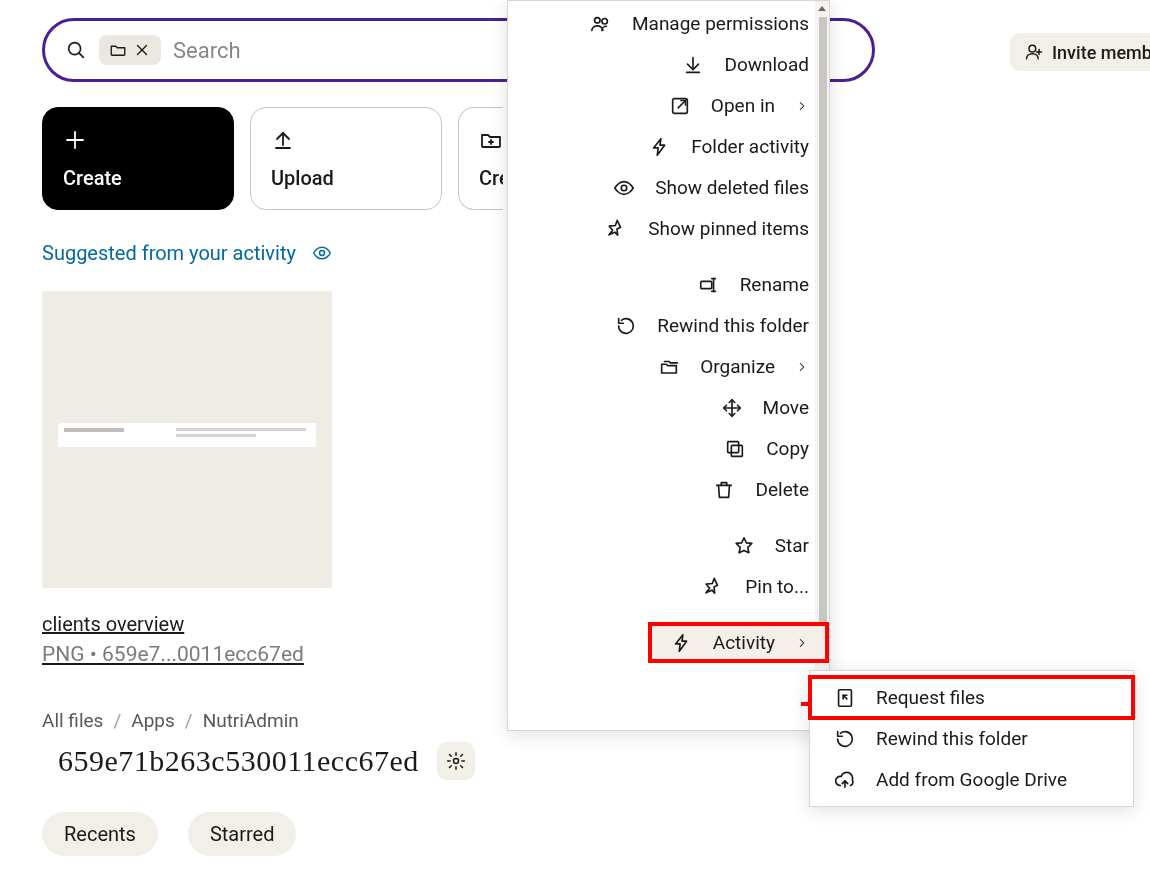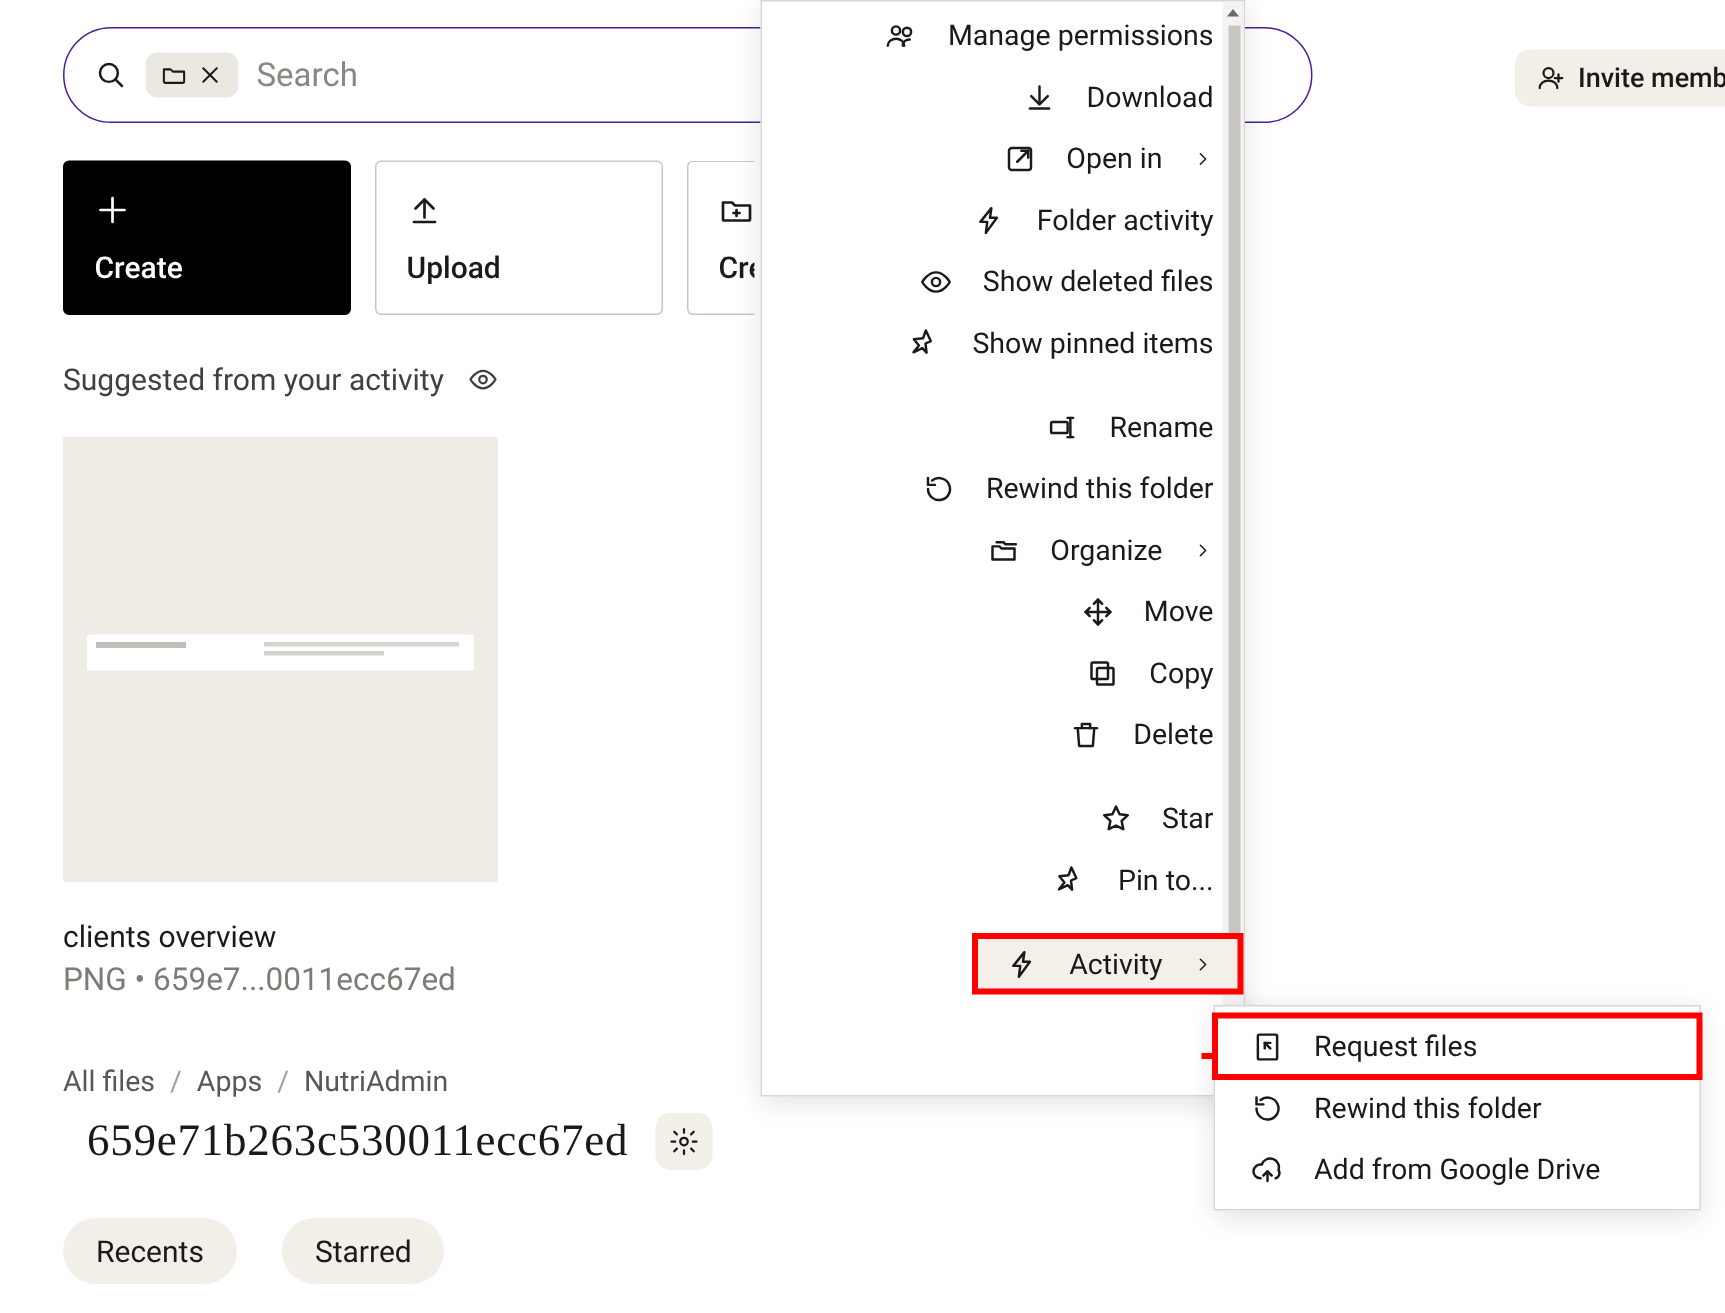--- a/index.html
+++ b/index.html
@@ -13,21 +13,21 @@
     overflow: hidden;
   }
 
   
   .search-bar {
     position: absolute;
     top: 18px;
     left: 42px;
     width: 833px;
     height: 64px;
-    border: 1px solid #4c1d95;
+    border: 3px solid #4c1d95;
     border-radius: 32px;
     display: flex;
     align-items: center;
     padding: 0 20px;
     gap: 12px;
   }
   .search-bar .mag { width: 22px; height: 22px; }
   .search-chip {
     display: flex;
     align-items: center;
@@ -65,21 +65,21 @@
   
   .actions-row {
     position: absolute;
     top: 107px;
     left: 42px;
     display: flex;
     gap: 16px;
   }
   .action-btn {
     border: 1px solid #c9c6c1;
-    border-radius: 4px;
+    border-radius: 16px;
     width: 192px;
     height: 103px;
     display: flex;
     flex-direction: column;
     justify-content: center;
     gap: 14px;
     padding-left: 20px;
   }
   .action-btn.primary { background: #000000; border-color:#000; color: #ffffff; }
   .action-btn .icon { width: 24px; height: 24px; }
@@ -95,30 +95,31 @@
 
   
   .suggested-row {
     position: absolute;
     top: 241px;
     left: 42px;
     display: flex;
     align-items: center;
     gap: 14px;
     font-size: 20px;
-    color: #404040;
+    color: #0369a1;
   }
   .suggested-row svg { width: 24px; height: 20px; }
 
   
   .file-card {
     position: absolute;
     top: 291px;
     left: 42px;
     width: 302px;
+    text-decoration: underline;
   }
   .thumb {
     width: 290px;
     height: 297px;
     background: #efece6;
     border-radius: 2px;
     position: relative;
   }
   .thumb .snip {
     position: absolute;

